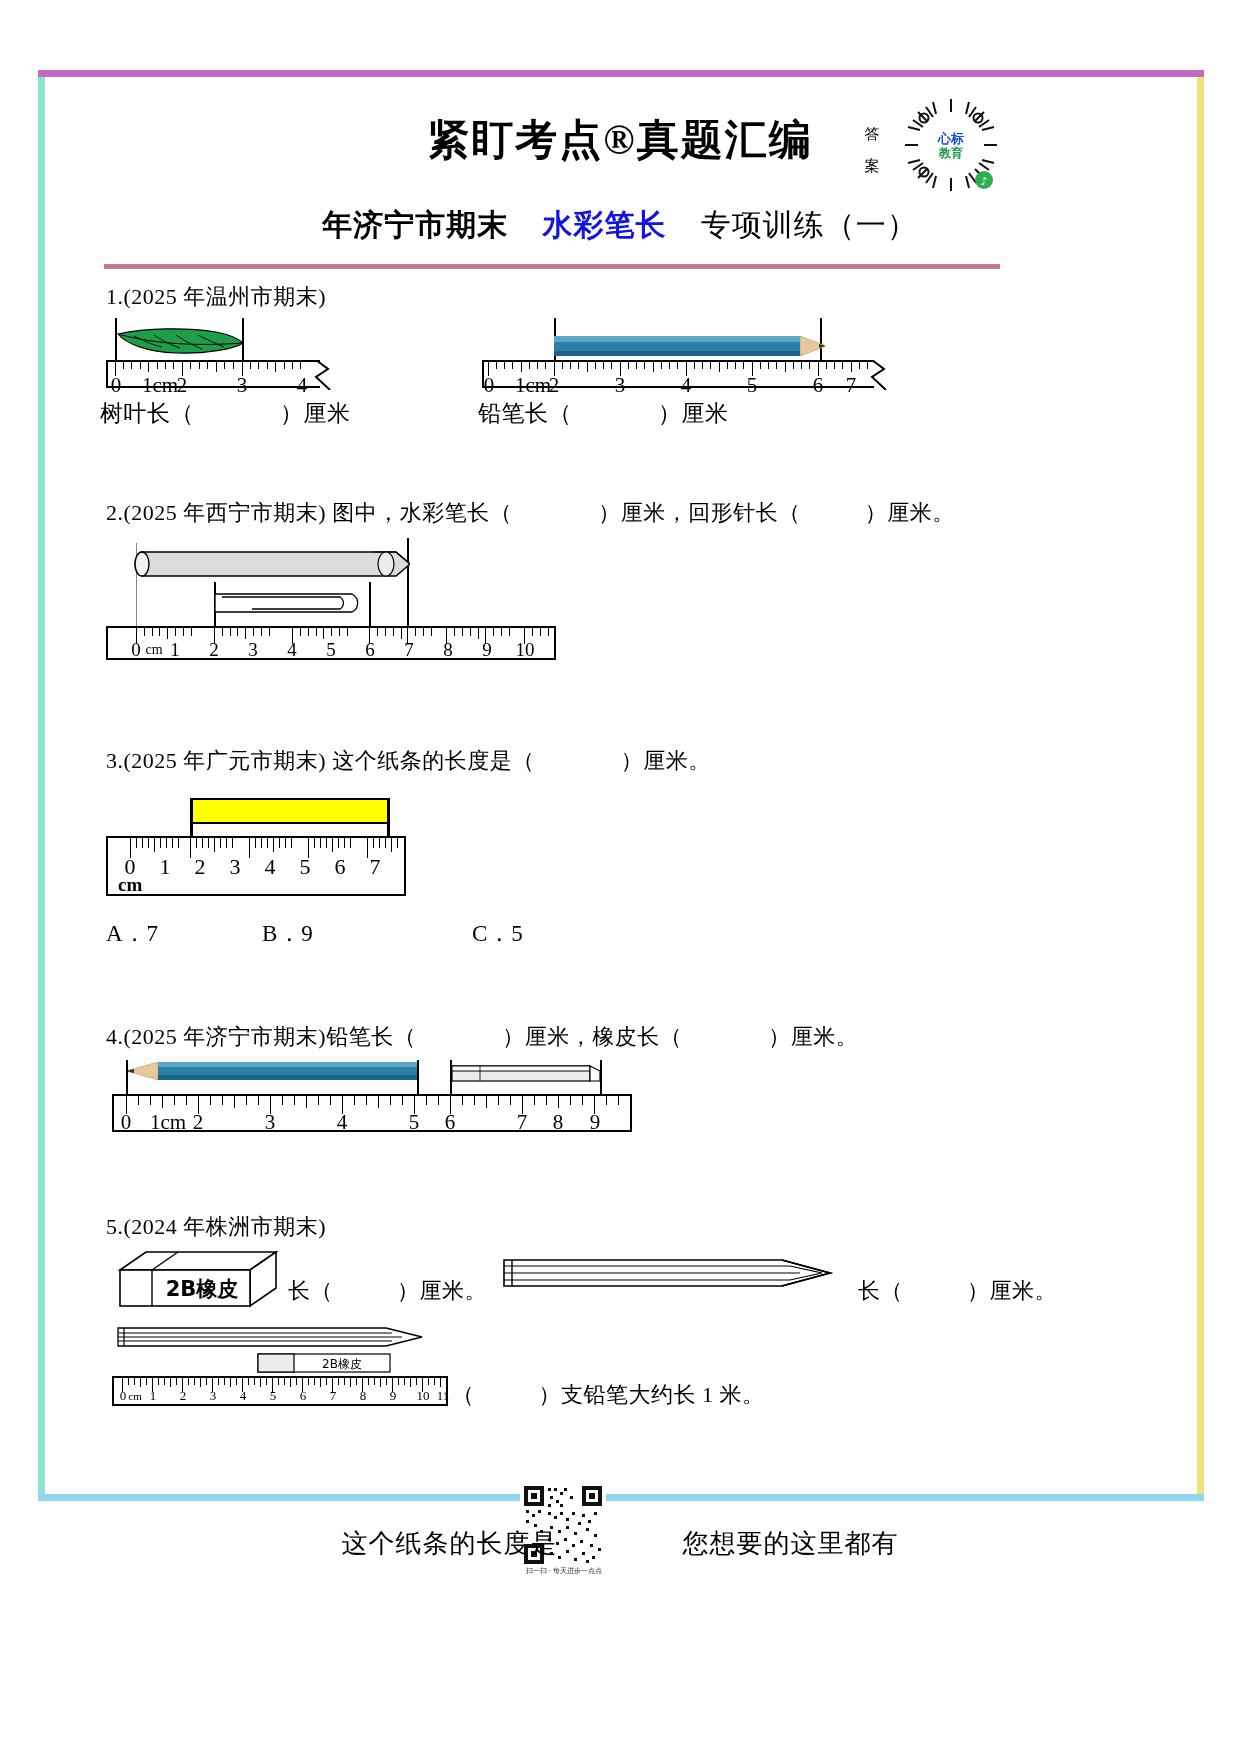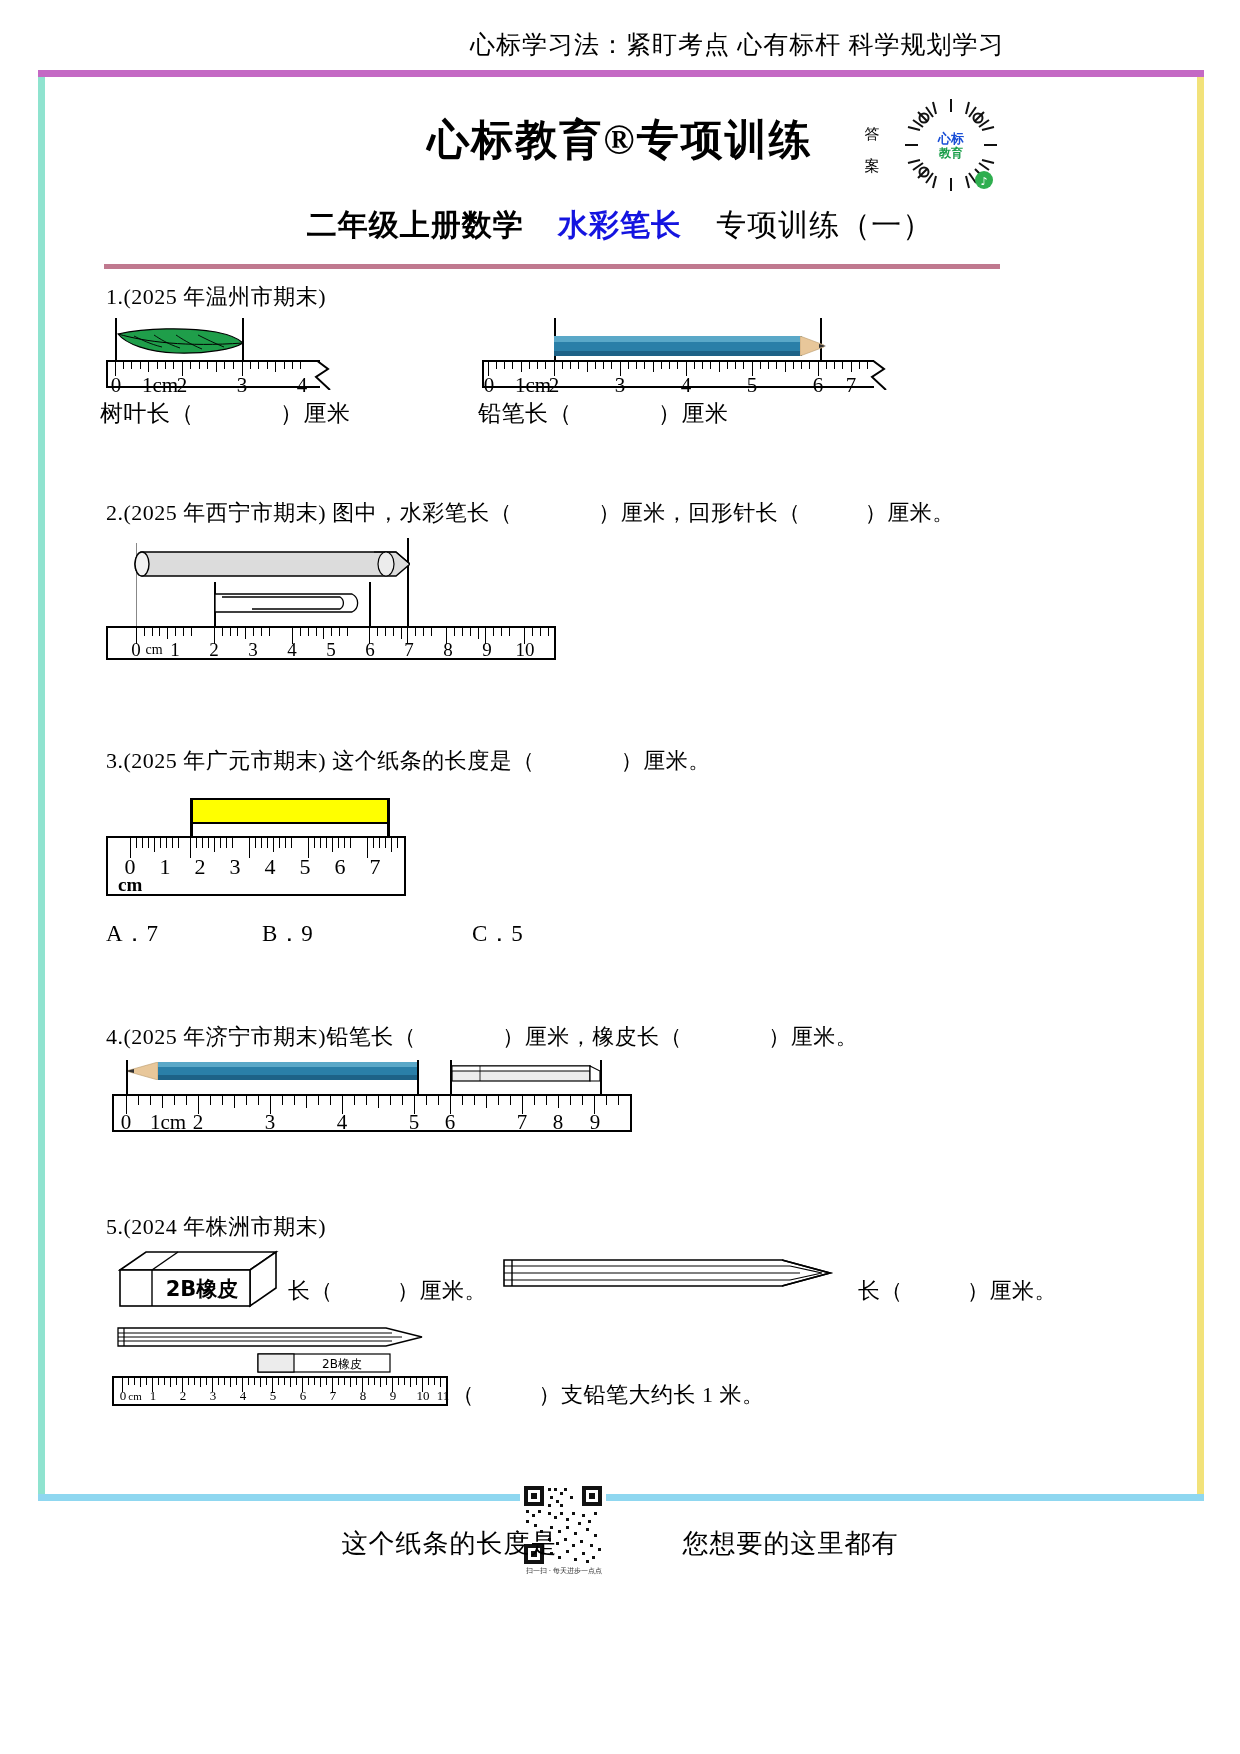--- a/index.html
+++ b/index.html
@@ -143,32 +143,31 @@
   .footer-qr-cap {
     position:absolute; left:516px; top:1566px; width:96px;
     font-size:7px; text-align:center; color:#333;
     font-family:"Liberation Sans",sans-serif;
   }
 </style>
 </head>
 <body>
 
 <div class="header">
-  <div class="slogan">心标学习法：紧盯考点 心有标杆 科学规划学习</div>
 </div>
 
 <div class="frame-bar-top"></div>
 <div class="frame-left"></div>
 <div class="frame-right"></div>
 <div class="frame-bottom"></div>
 
-<div class="main-title">心标教育®专项训练</div>
+<div class="main-title">紧盯考点®真题汇编</div>
 
 <div class="sub-title">
-  <span>二年级上册数学</span>
+  <span>年济宁市期末</span>
   <span>&nbsp;</span>
   <span class="hl">水彩笔长</span>
   <span>&nbsp;</span>
   <span class="norm">专项训练（一）</span>
 </div>
 
 <div class="answer-label">
   <div>答</div>
   <div>案</div>
 </div>

